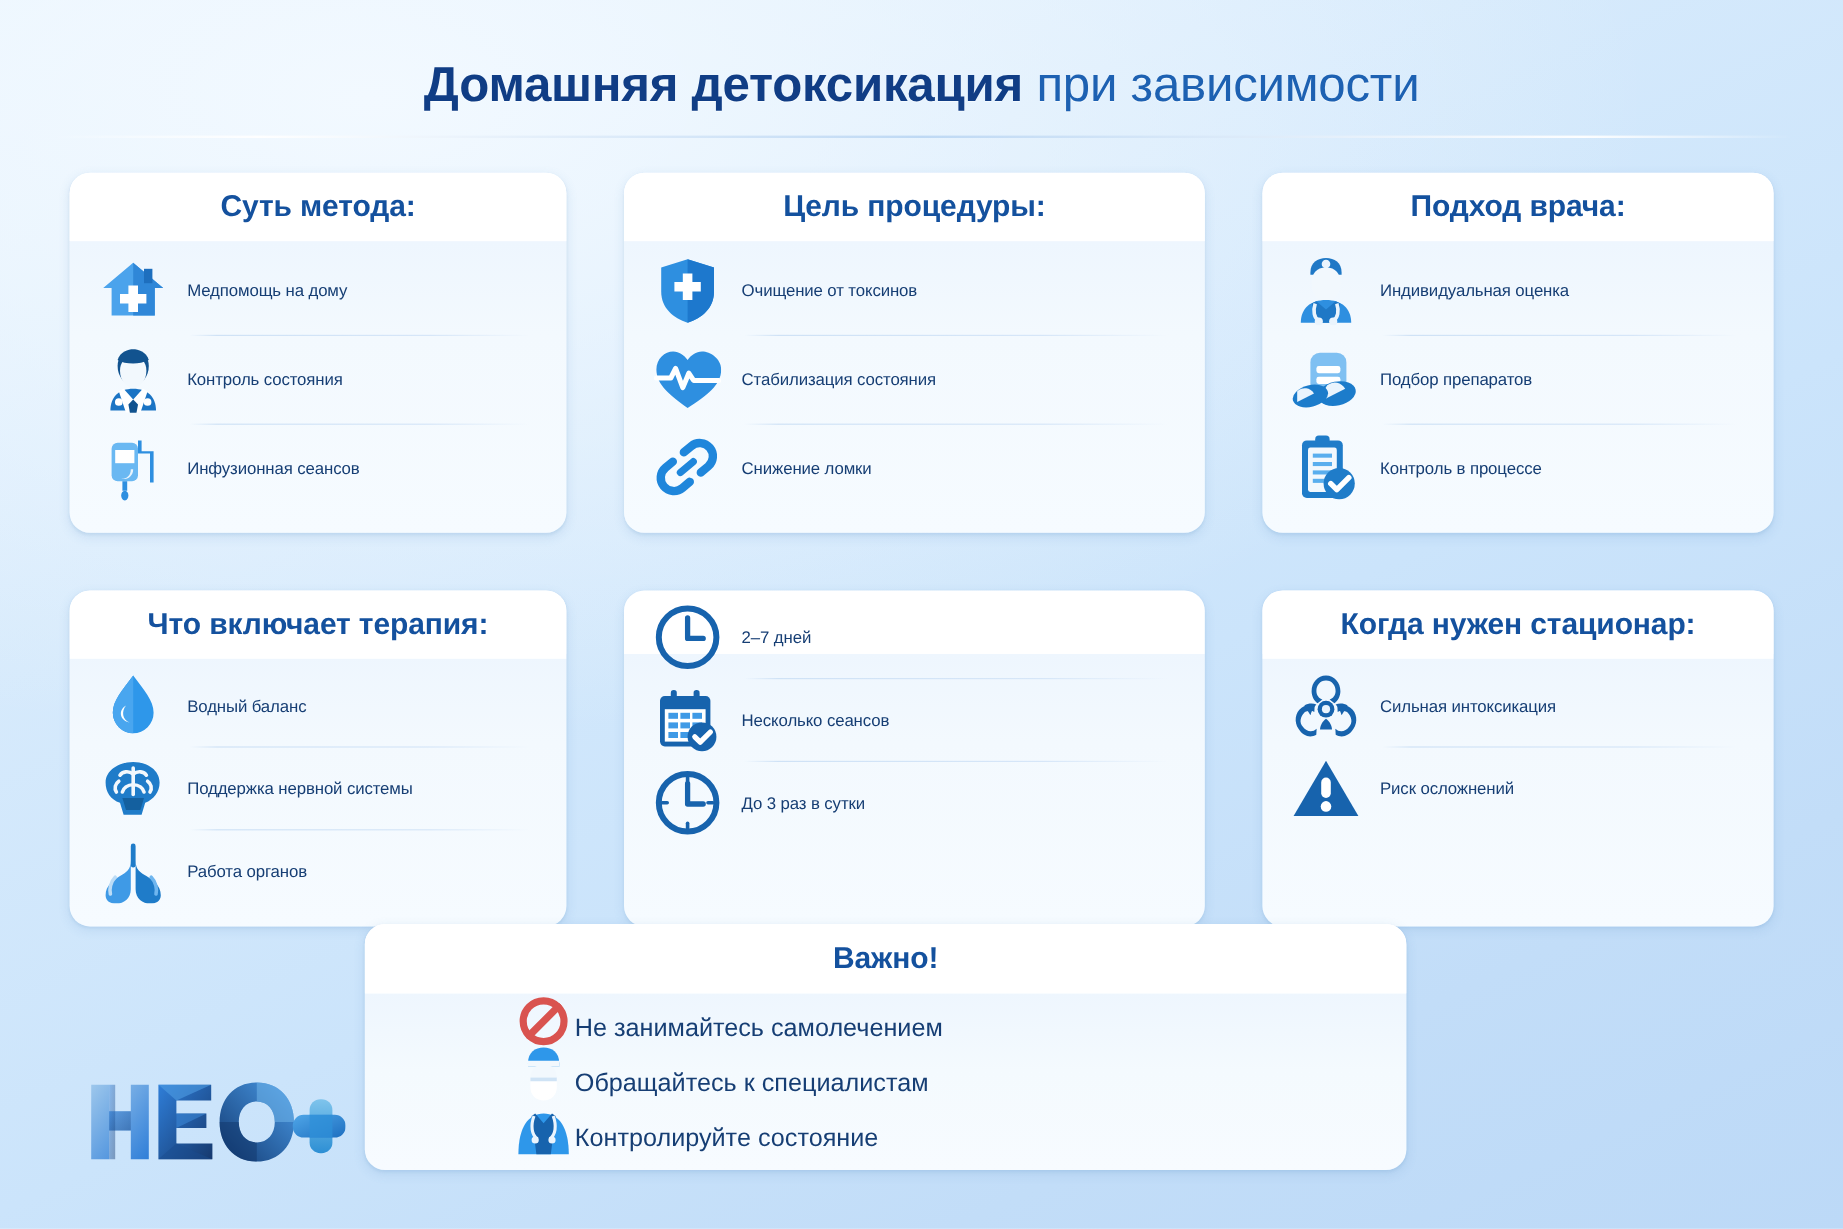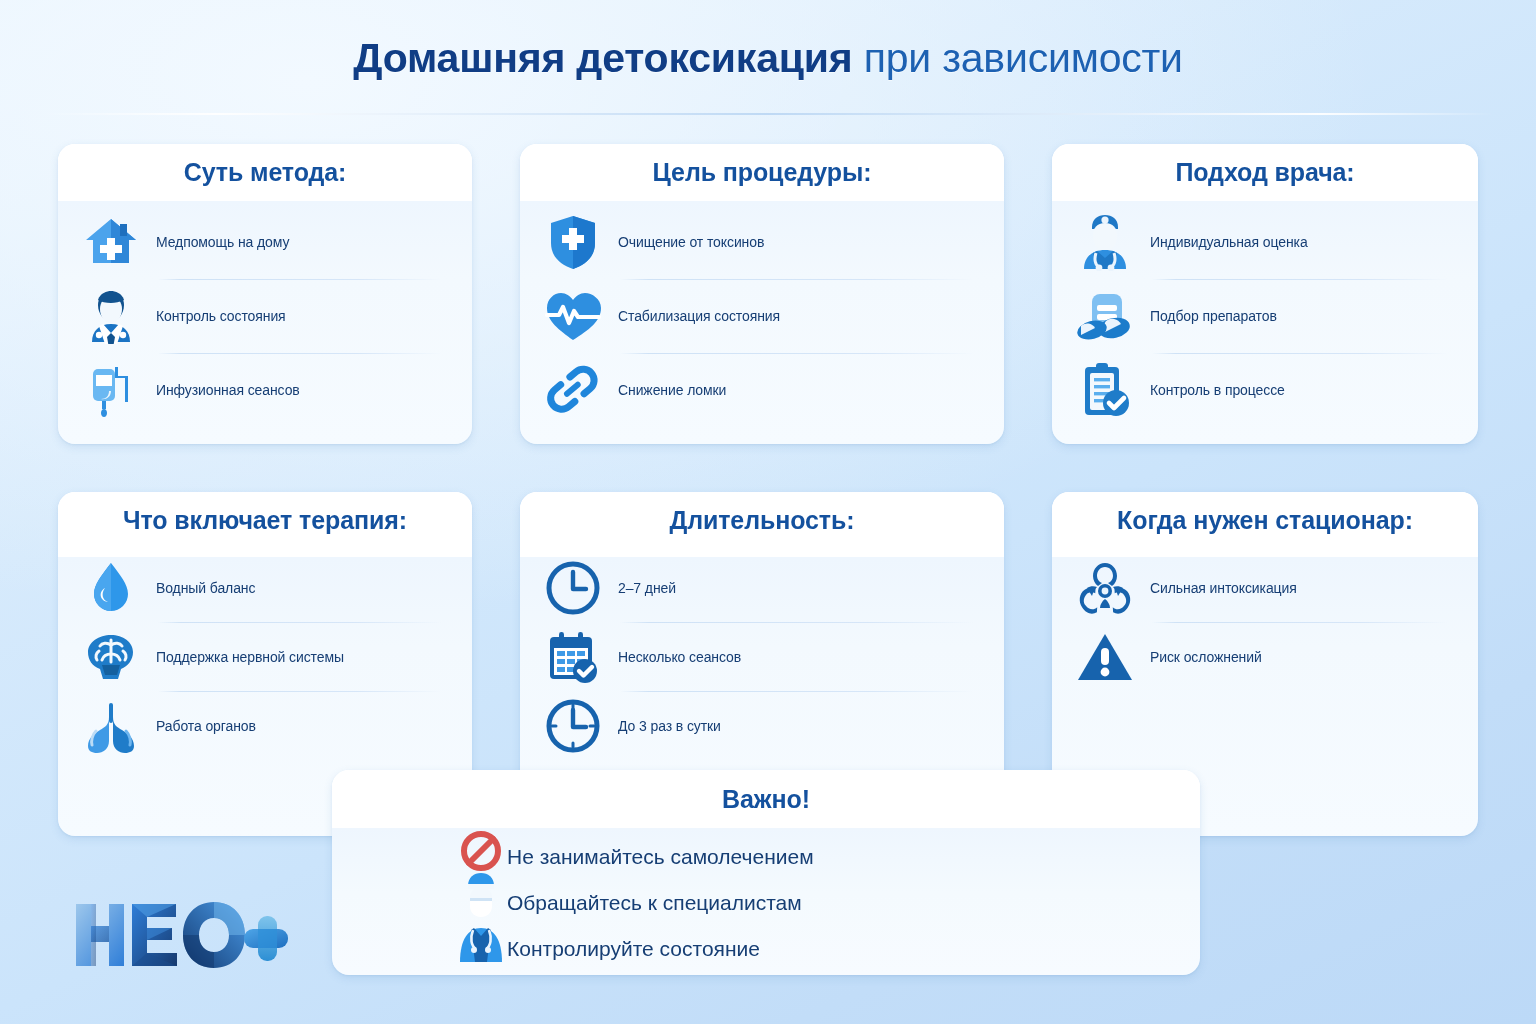--- a/index.html
+++ b/index.html
@@ -16,21 +16,21 @@
     background:
       radial-gradient(120% 90% at 20% 8%, #f2f9ff 0%, rgba(242,249,255,0) 58%),
       linear-gradient(155deg, #e8f4fe 0%, #d8ebfc 28%, #cbe4fb 58%, #c2ddf8 80%, #bcd9f7 100%);
     position: relative;
   }
 
   
   .title-wrap {
     width: 1536px;
     text-align: center;
-    padding-top: 34px;
+    padding-top: 46px;
   }
   .title {
     font-size: 41px;
     line-height: 1.18;
     letter-spacing: -0.2px;
     white-space: nowrap;
   }
   .title .t-strong {
     font-weight: bold;
     color: #103d85;
@@ -67,21 +67,21 @@
 
   
   .card {
     border-radius: 17px;
     background: linear-gradient(to bottom, #ffffff 0%, #ffffff 19%, #eef6fe 19.01%, #f3f9fe 45%, #f6fbff 100%);
     box-shadow: 0 3px 9px rgba(82,134,190,0.16), 0 1px 2px rgba(82,134,190,0.10);
     overflow: hidden;
     position: relative;
   }
   .card.row1 { height: 300px; }
-  .card.row2 { height: 344px; text-align: center; }
+  .card.row2 { height: 280px; text-align: center; }
 
   .card-head {
     height: 57px;
     display: flex;
     align-items: center;
     justify-content: center;
     background: #ffffff;
   }
   .card-head .head-text {
     font-size: 25px;
@@ -129,21 +129,21 @@
     font-size: 14px;
     color: #163e74;
     letter-spacing: -0.1px;
     white-space: nowrap;
   }
 
   
   .important {
     position: absolute;
     top: 770px;
-    left: 332px;
+    left: 304px;
     width: 868px;
     height: 205px;
     border-radius: 17px;
     background: linear-gradient(to bottom, #ffffff 0%, #ffffff 28%, #eef6fe 28.01%, #f4fafe 60%, #f7fbff 100%);
     box-shadow: 0 3px 9px rgba(82,134,190,0.16), 0 1px 2px rgba(82,134,190,0.10);
     overflow: hidden;
   }
   .important .card-head { height: 58px; }
   .important .card-head .head-text { font-size: 25px; }
 
@@ -379,23 +379,20 @@
             <path d="M12 32c-4 4-5 10-4 14" fill="none" stroke="#bcdcf6" stroke-width="3" stroke-linecap="round"></path>
             <path d="M42 32c4 4 5 10 4 14" fill="none" stroke="#6fb6ef" stroke-width="3" stroke-linecap="round"></path>
           </svg>
         </span>
         <span class="lbl">Работа органов</span>
       </div>
     </div>
   </div>
 
   <div class="card row2 col-b">
-    <div class="card-head">
-      <span class="head-text">Длительность:</span>
-    </div>
     <div class="card-body">
       <div class="row">
         <span class="ico">
           <svg width="54" height="54" viewBox="0 0 54 54">
             <circle cx="27" cy="27" r="24" fill="none" stroke="#1763ad" stroke-width="5"></circle>
             <path d="M27 11v17h13" fill="none" stroke="#1763ad" stroke-width="4.4" stroke-linecap="round" stroke-linejoin="round"></path>
           </svg>
         </span>
         <span class="lbl">2–7 дней</span>
       </div>

